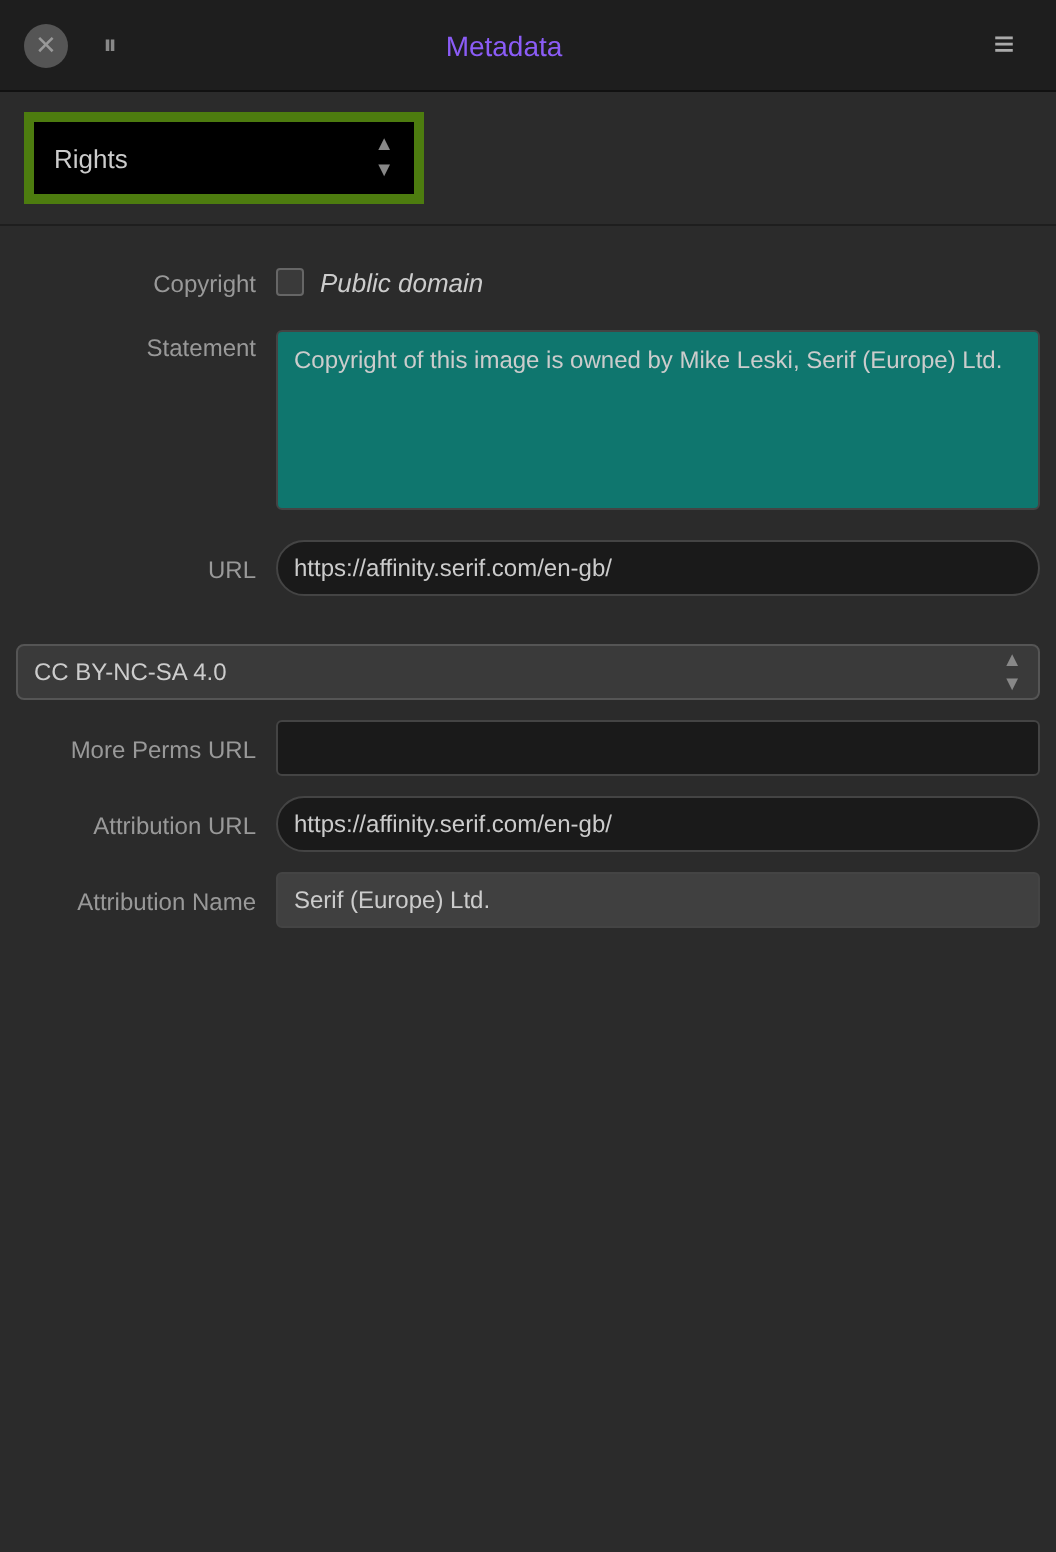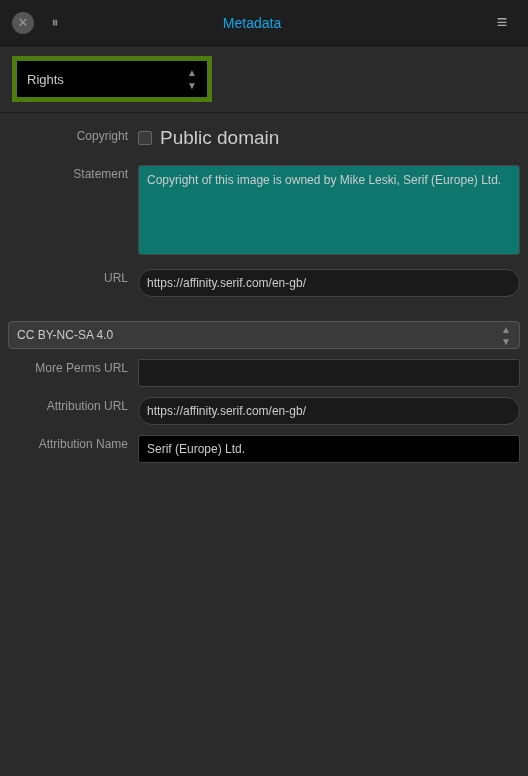--- a/index.html
+++ b/index.html
@@ -66,21 +66,21 @@
       color: #888;
       font-size: 14px;
       display: flex;
       align-items: center;
       justify-content: center;
     }
 
     .title-bar-title {
       flex: 1;
       text-align: center;
-      color: #0ea5e9;
+      color: #8b5cf6;
       font-size: 14px;
       font-weight: 500;
       margin-left: -50px;
     }
 
     .menu-btn {
       width: 28px;
       height: 28px;
       background: none;
       border: none;
@@ -127,21 +127,21 @@
     .form-content {
       flex: 1;
       padding: 14px 8px;
       display: flex;
       flex-direction: column;
       gap: 0;
     }
 
     .form-row {
       display: flex;
-      align-items: flex-start;
+      align-items: center;
       margin-bottom: 10px;
       min-height: 28px;
     }
 
     .form-row.align-top {
       align-items: flex-start;
     }
 
     .form-label {
       text-align: right;
@@ -169,21 +169,22 @@
       height: 14px;
       background-color: #3a3a3a;
       border: 1px solid #666;
       border-radius: 2px;
       flex-shrink: 0;
       cursor: pointer;
     }
 
     .public-domain-label {
       color: #cccccc;
-      font-size: 19px;
+      font-size: 13px;
+      font-style: italic;
     }
 
     
     .statement-textarea {
       width: 100%;
       height: 90px;
       background-color: #0f766e;
       border: 1px solid #444;
       border-radius: 3px;
       color: #cccccc;
@@ -249,21 +250,21 @@
       font-size: 12px;
       padding: 5px 8px;
       font-family: inherit;
       outline: none;
       height: 28px;
     }
 
     
     .attribution-name-input {
       width: 100%;
-      background-color: #000000;
+      background-color: #404040;
       border: 1px solid #444;
       border-radius: 3px;
       color: #cccccc;
       font-size: 12px;
       padding: 5px 8px;
       font-family: inherit;
       outline: none;
       height: 28px;
     }
 

